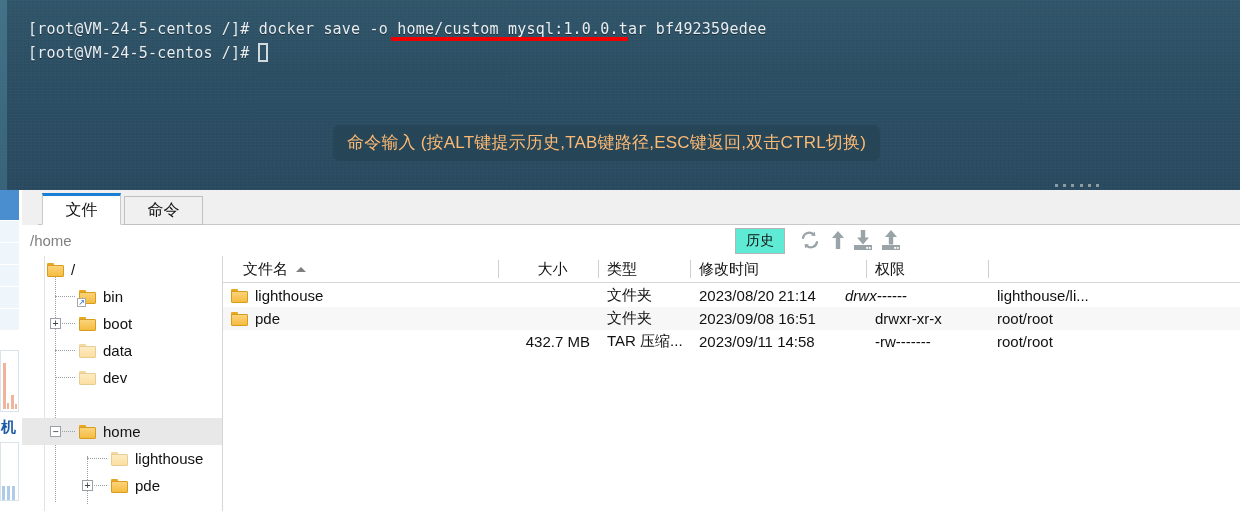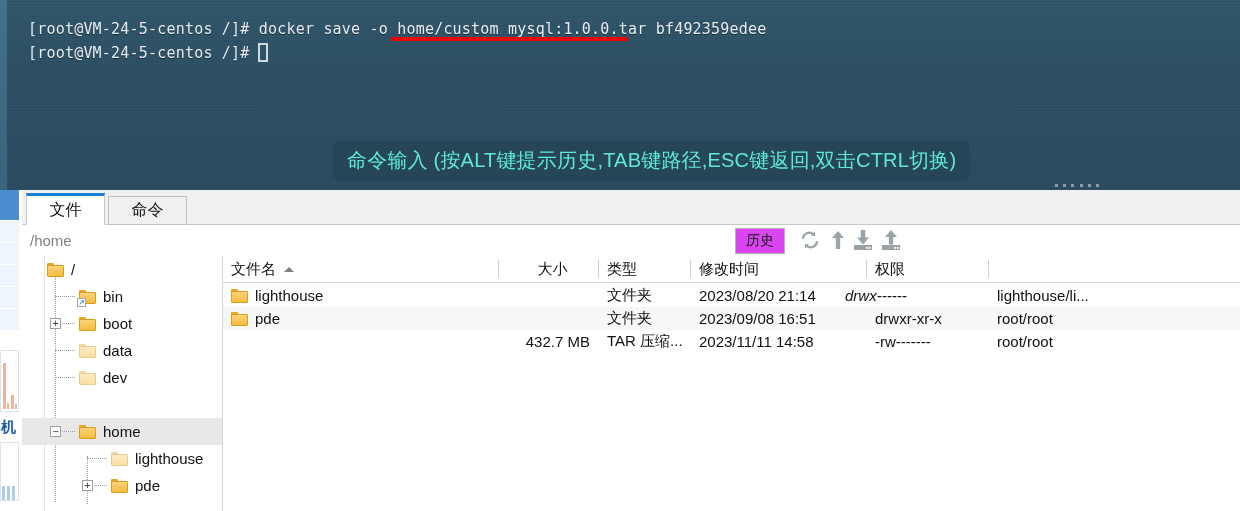--- a/index.html
+++ b/index.html
@@ -68,26 +68,26 @@
     left: 258px;
     top: 43px;
     width: 10px;
     height: 19px;
     border: 2px solid #cfd9de;
     box-sizing: border-box;
   }
   #terminal-hint {
     position: absolute;
     left: 333px;
-    top: 141px;
+    top: 125px;
     padding: 6px 14px 7px 14px;
     border-radius: 7px;
     background: rgba(38,68,86,0.82);
-    color: #5eead4;
-    font-size: 20px;
+    color: #fdba74;
+    font-size: 17px;
     letter-spacing: .2px;
     white-space: nowrap;
   }
   #terminal-splitter-dots {
     position: absolute;
     left: 1055px;
     top: 183px;
     width: 44px;
     height: 5px;
     display: flex;
@@ -159,21 +159,21 @@
     position: absolute;
     left: 22px; top: 190px;
     width: 1218px;
     height: 321px;
     background: #f0f0f0;
   }
 
   
   #tab-bar {
     position: absolute;
-    left: 0; top: 0;
+    left: 16px; top: 0;
     width: 962px;
     height: 38px;
     background: #f0f0f0;
     padding-left: 44px;
   }
   .tab {
     position: absolute;
     top: 3px;
     height: 32px;
     box-sizing: border-box;
@@ -229,21 +229,21 @@
     font-size: 15px;
     color: #808080;
     background: #ffffff;
     border: none;
     box-sizing: border-box;
   }
   #history-button {
     position: absolute;
     left: 713px; top: 3px;
     width: 48px; height: 24px;
-    background: #d946ef;
+    background: #5eead4;
     border: 1px solid #b4b4b4;
     font-size: 14px;
     color: #111;
     display: flex;
     align-items: center;
     justify-content: center;
     cursor: default;
   }
   .tool-icon {
     position: absolute;
@@ -630,21 +630,21 @@
           <i class="tab-part"></i>
           <i class="body-part"></i>
         </span>
       <span class="tree-label">pde</span>
     </div>
   </div>
 
   <div id="list-panel">
 
     <div id="list-header">
-      <div class="col-head" style="left:0px; width:275px;">
+      <div class="col-head" style="left:12px; width:275px;">
         <span>文件名</span>
         <span class="sort-arrow"></span>
       </div>
       <div class="col-sep" style="left:275px;"></div>
 
       <div class="col-head" style="left:276px; width:99px;justify-content:center;">
         <span>大小</span>
       </div>
       <div class="col-sep" style="left:375px;"></div>
 
@@ -691,19 +691,19 @@
       <div class="cell right" style="left:276px; width:91px;"></div>
       <div class="cell" style="left:384px;">文件夹</div>
       <div class="cell" style="left:476px;">2023/09/08 16:51</div>
       <div class="cell" style="left:652px;">drwxr-xr-x</div>
       <div class="cell" style="left:774px;">root/root</div>
     </div>
 
     <div class="list-row" style="top:74px;">
       <div class="cell right" style="left:276px; width:91px;">432.7 MB</div>
       <div class="cell" style="left:384px;">TAR 压缩...</div>
-      <div class="cell" style="left:476px;">2023/11/11 14:58</div>
+      <div class="cell" style="left:476px;">2023/09/11 14:58</div>
       <div class="cell" style="left:652px;">-rw-------</div>
       <div class="cell" style="left:774px;">root/root</div>
     </div>
 
   </div>
 </div>
 
 </body></html>

